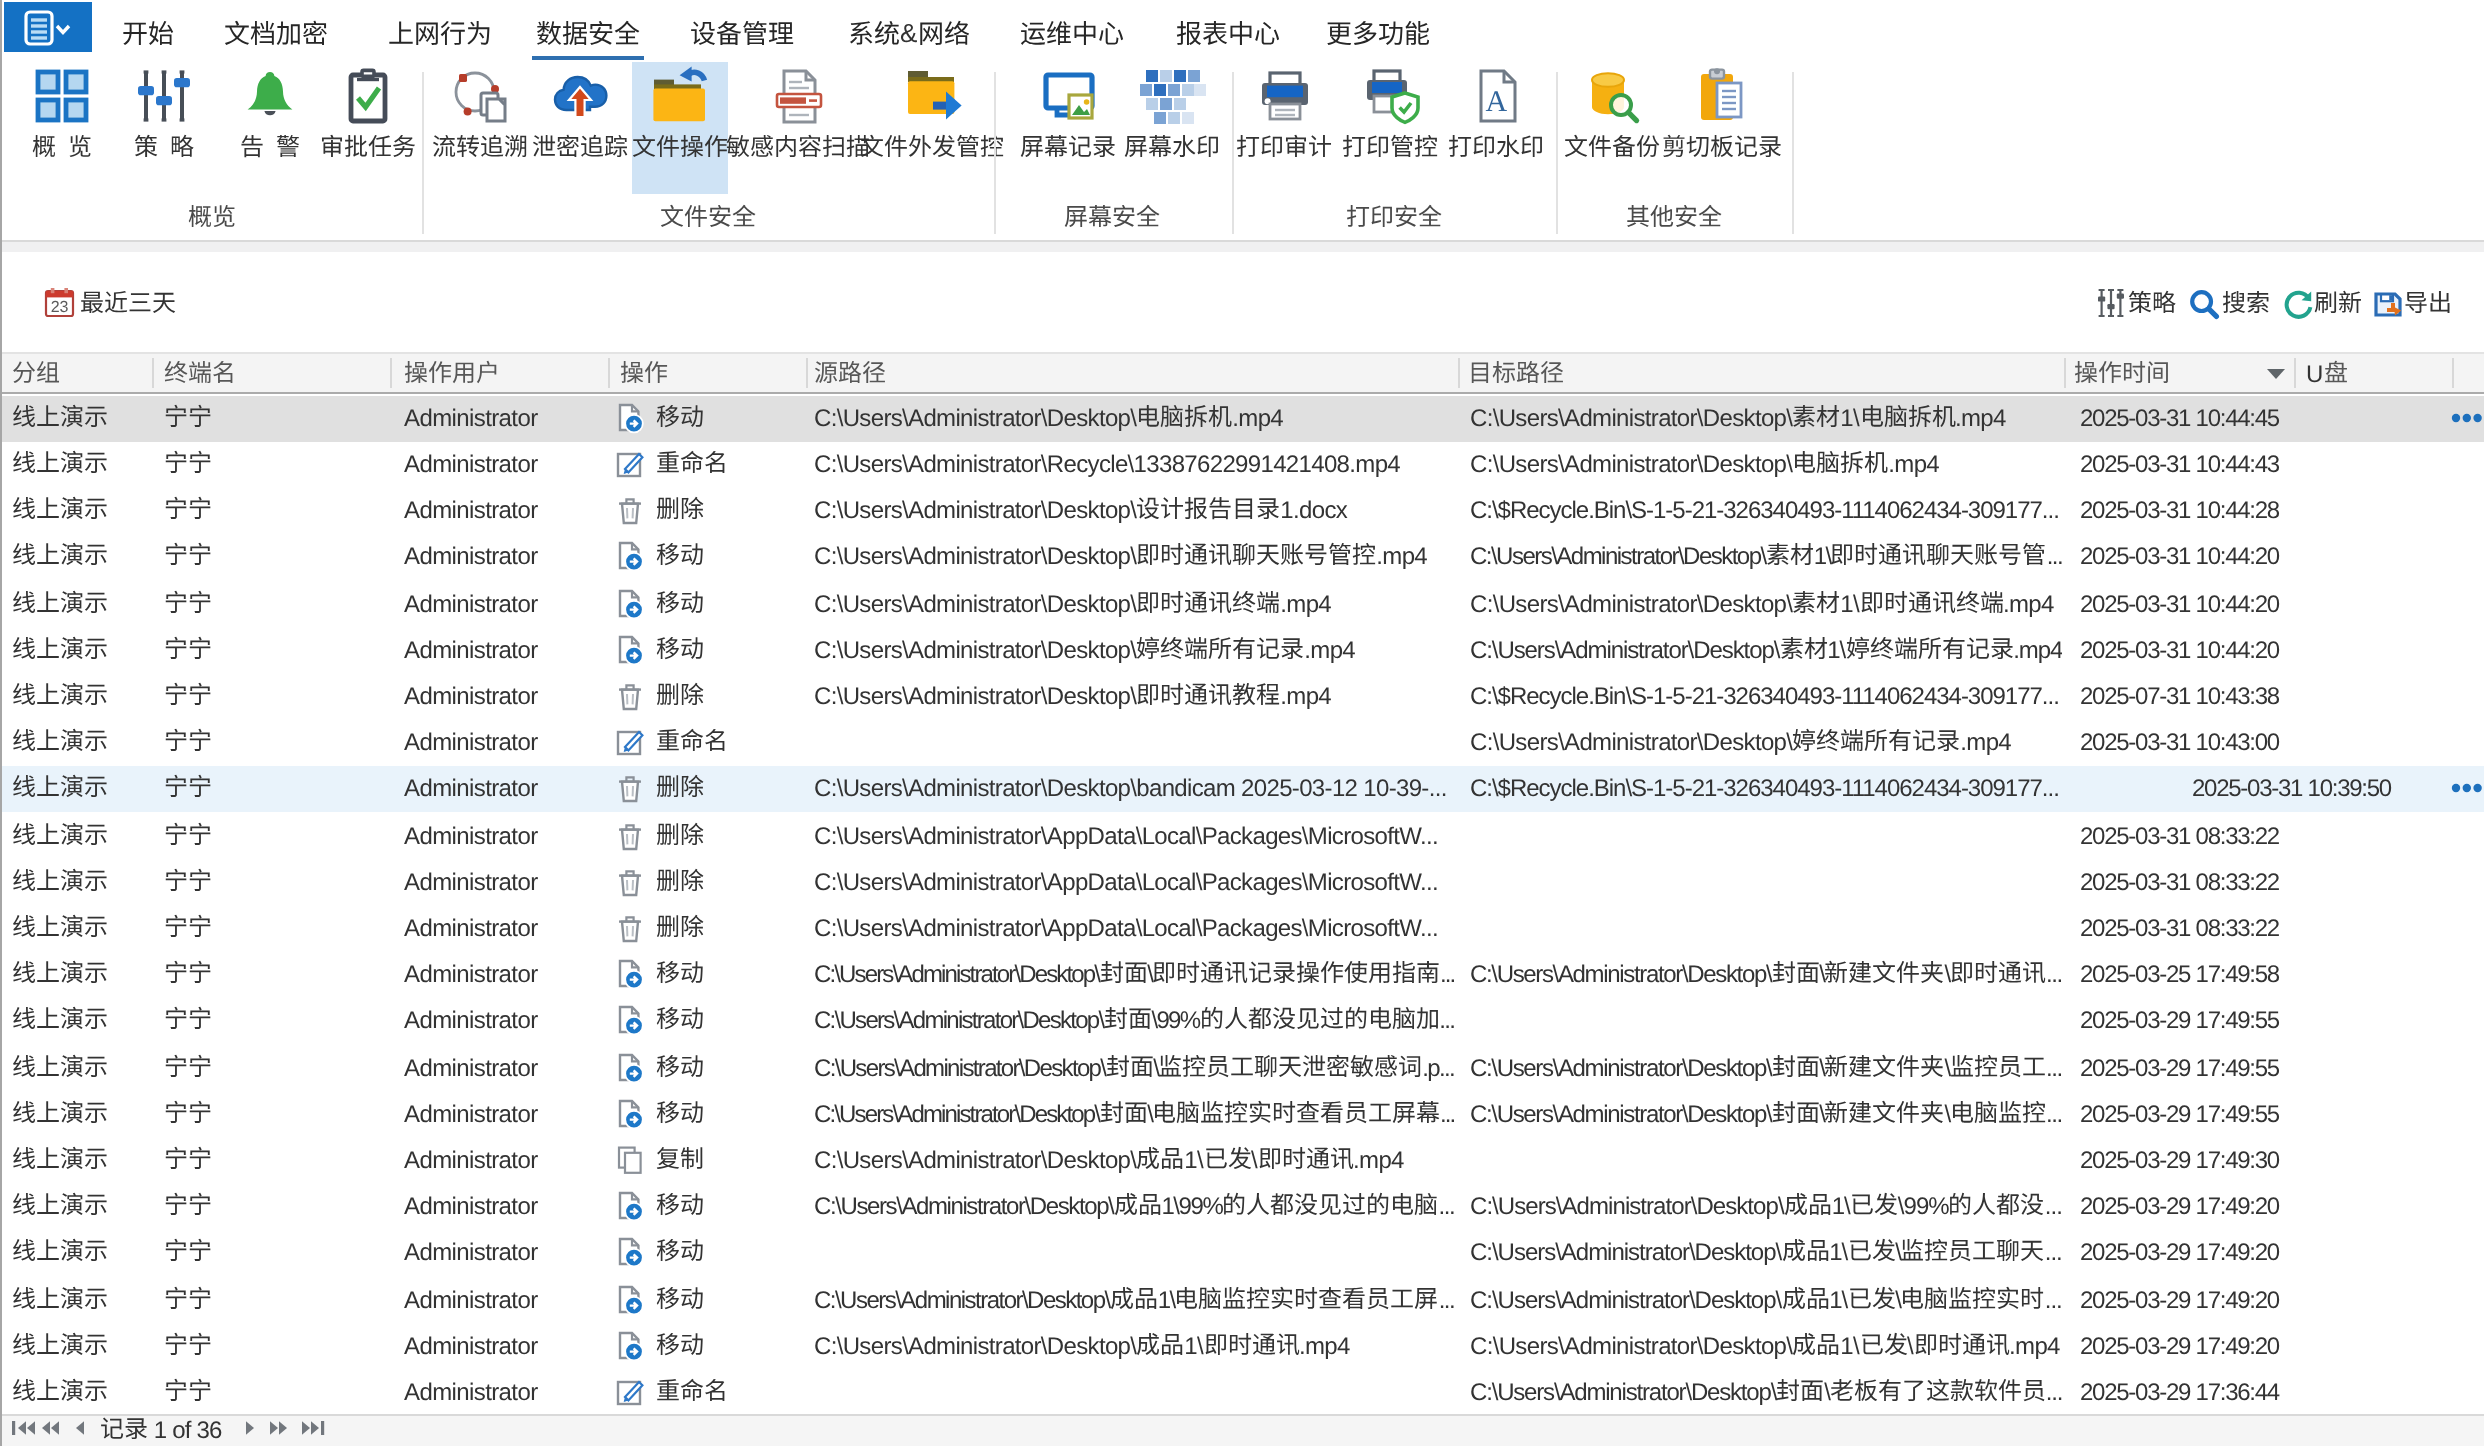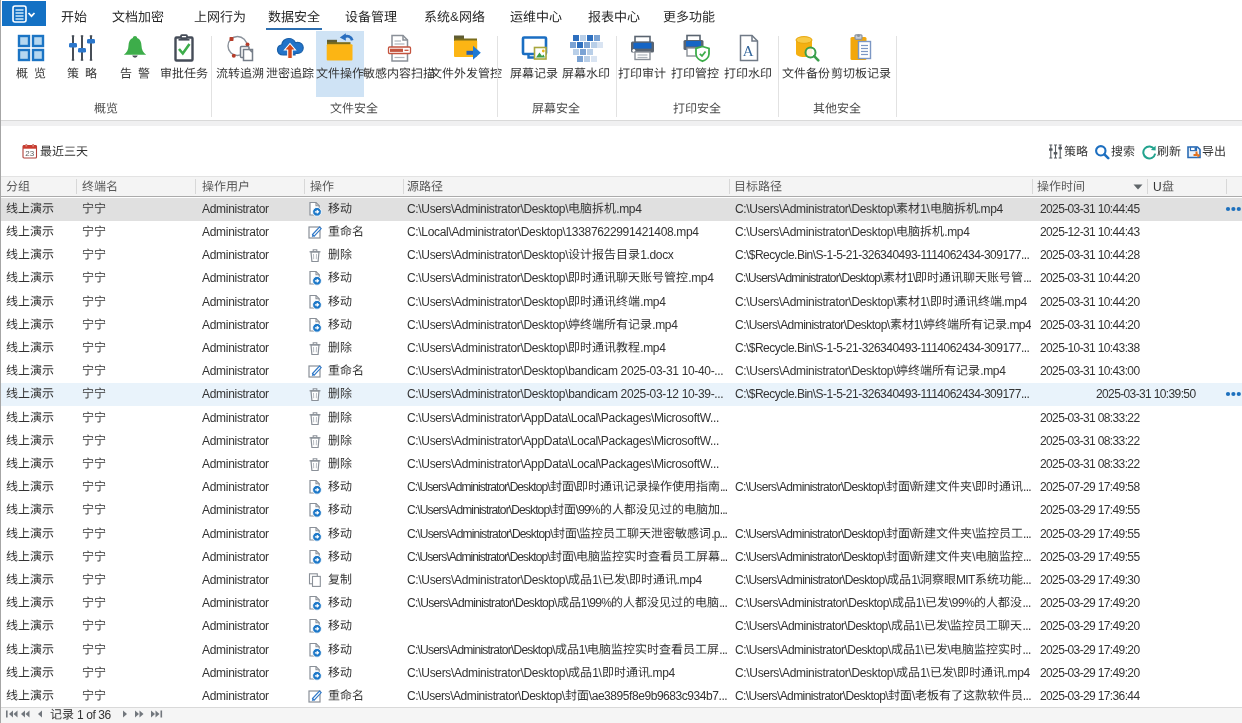--- a/index.html
+++ b/index.html
@@ -771,30 +771,30 @@
       <path d="M5.5 10.5 L12.5 3 L14.2 4.6 L7.2 12.2 Z" fill="#fff" stroke="#2e78c8" stroke-width="1.1"></path>
       <path d="M5.5 10.5 L7.2 12.2 L4.8 13 Z" fill="#2e78c8"></path>
     </svg>
     <div style="position:absolute;left:328px;top:0;height:23px;line-height:23px;white-space:nowrap;"><svg style="width:36.00px;height:12px;vertical-align:-1.44px" viewBox="0 0 3000 1000">
         <g fill="#333" transform="matrix(1 0 0 -1 0 880)">
           <use href="#u91cd"></use>
           <use href="#u547d" x="1000"></use>
           <use href="#u540d" x="2000"></use>
         </g>
       </svg></div>
-    <div style="position:absolute;left:407px;top:0;height:23px;line-height:23px;white-space:nowrap;letter-spacing:-0.33px;max-width:322px;overflow:hidden">C:\Local\Administrator\Desktop\13387622991421408.mp4</div>
+    <div style="position:absolute;left:407px;top:0;height:23px;line-height:23px;white-space:nowrap;letter-spacing:-0.33px;max-width:322px;overflow:hidden">C:\Users\Administrator\Recycle\13387622991421408.mp4</div>
     <div style="position:absolute;left:735px;top:0;height:23px;line-height:23px;white-space:nowrap;letter-spacing:-0.33px;max-width:297px;overflow:hidden">C:\Users\Administrator\Desktop\<svg style="width:48.00px;height:12px;vertical-align:-1.44px" viewBox="0 0 4000 1000">
         <g fill="#333" transform="matrix(1 0 0 -1 0 880)">
           <use href="#u7535"></use>
           <use href="#u8111" x="1000"></use>
           <use href="#u62c6" x="2000"></use>
           <use href="#u673a" x="3000"></use>
         </g>
       </svg>.mp4</div>
-    <div style="position:absolute;left:1040px;top:0;height:23px;line-height:23px;white-space:nowrap;letter-spacing:-0.63px">2025-12-31 10:44:43</div>
+    <div style="position:absolute;left:1040px;top:0;height:23px;line-height:23px;white-space:nowrap;letter-spacing:-0.63px">2025-03-31 10:44:43</div>
   </div>
 <div style="position:absolute;left:0px;top:244px;width:1242px;height:23px;background:#ffffff;font-size:12px;color:#333">
     <div style="position:absolute;left:6px;top:0;height:23px;line-height:23px;white-space:nowrap;"><svg style="width:48.00px;height:12px;vertical-align:-1.44px" viewBox="0 0 4000 1000">
         <g fill="#333" transform="matrix(1 0 0 -1 0 880)">
           <use href="#u7ebf"></use>
           <use href="#u4e0a" x="1000"></use>
           <use href="#u6f14" x="2000"></use>
           <use href="#u793a" x="3000"></use>
         </g>
       </svg></div>
@@ -1038,21 +1038,21 @@
         <g fill="#333" transform="matrix(1 0 0 -1 0 880)">
           <use href="#u5373"></use>
           <use href="#u65f6" x="1000"></use>
           <use href="#u901a" x="2000"></use>
           <use href="#u8baf" x="3000"></use>
           <use href="#u6559" x="4000"></use>
           <use href="#u7a0b" x="5000"></use>
         </g>
       </svg>.mp4</div>
     <div style="position:absolute;left:735px;top:0;height:23px;line-height:23px;white-space:nowrap;letter-spacing:-0.51px;max-width:297px;overflow:hidden">C:\$Recycle.Bin\S-1-5-21-326340493-1114062434-309177...</div>
-    <div style="position:absolute;left:1040px;top:0;height:23px;line-height:23px;white-space:nowrap;letter-spacing:-0.63px">2025-10-31 10:43:38</div>
+    <div style="position:absolute;left:1040px;top:0;height:23px;line-height:23px;white-space:nowrap;letter-spacing:-0.63px">2025-07-31 10:43:38</div>
   </div>
 <div style="position:absolute;left:0px;top:360px;width:1242px;height:23px;background:#ffffff;font-size:12px;color:#333">
     <div style="position:absolute;left:6px;top:0;height:23px;line-height:23px;white-space:nowrap;"><svg style="width:48.00px;height:12px;vertical-align:-1.44px" viewBox="0 0 4000 1000">
         <g fill="#333" transform="matrix(1 0 0 -1 0 880)">
           <use href="#u7ebf"></use>
           <use href="#u4e0a" x="1000"></use>
           <use href="#u6f14" x="2000"></use>
           <use href="#u793a" x="3000"></use>
         </g>
       </svg></div>
@@ -1068,21 +1068,20 @@
       <path d="M5.5 10.5 L12.5 3 L14.2 4.6 L7.2 12.2 Z" fill="#fff" stroke="#2e78c8" stroke-width="1.1"></path>
       <path d="M5.5 10.5 L7.2 12.2 L4.8 13 Z" fill="#2e78c8"></path>
     </svg>
     <div style="position:absolute;left:328px;top:0;height:23px;line-height:23px;white-space:nowrap;"><svg style="width:36.00px;height:12px;vertical-align:-1.44px" viewBox="0 0 3000 1000">
         <g fill="#333" transform="matrix(1 0 0 -1 0 880)">
           <use href="#u91cd"></use>
           <use href="#u547d" x="1000"></use>
           <use href="#u540d" x="2000"></use>
         </g>
       </svg></div>
-    <div style="position:absolute;left:407px;top:0;height:23px;line-height:23px;white-space:nowrap;letter-spacing:-0.33px;max-width:322px;overflow:hidden">C:\Users\Administrator\Desktop\bandicam 2025-03-31 10-40-...</div>
     <div style="position:absolute;left:735px;top:0;height:23px;line-height:23px;white-space:nowrap;letter-spacing:-0.33px;max-width:297px;overflow:hidden">C:\Users\Administrator\Desktop\<svg style="width:84.00px;height:12px;vertical-align:-1.44px" viewBox="0 0 7000 1000">
         <g fill="#333" transform="matrix(1 0 0 -1 0 880)">
           <use href="#u5a77"></use>
           <use href="#u7ec8" x="1000"></use>
           <use href="#u7aef" x="2000"></use>
           <use href="#u6240" x="3000"></use>
           <use href="#u6709" x="4000"></use>
           <use href="#u8bb0" x="5000"></use>
           <use href="#u5f55" x="6000"></use>
         </g>
@@ -1286,21 +1285,21 @@
           <use href="#u5939" x="4000"></use>
         </g>
       </svg>\<svg style="width:48.00px;height:12px;vertical-align:-1.44px" viewBox="0 0 4000 1000">
         <g fill="#333" transform="matrix(1 0 0 -1 0 880)">
           <use href="#u5373"></use>
           <use href="#u65f6" x="1000"></use>
           <use href="#u901a" x="2000"></use>
           <use href="#u8baf" x="3000"></use>
         </g>
       </svg>...</div>
-    <div style="position:absolute;left:1040px;top:0;height:23px;line-height:23px;white-space:nowrap;letter-spacing:-0.63px">2025-07-29 17:49:58</div>
+    <div style="position:absolute;left:1040px;top:0;height:23px;line-height:23px;white-space:nowrap;letter-spacing:-0.63px">2025-03-25 17:49:58</div>
   </div>
 <div style="position:absolute;left:0px;top:499px;width:1242px;height:23px;background:#ffffff;font-size:12px;color:#333">
     <div style="position:absolute;left:6px;top:0;height:23px;line-height:23px;white-space:nowrap;"><svg style="width:48.00px;height:12px;vertical-align:-1.44px" viewBox="0 0 4000 1000">
         <g fill="#333" transform="matrix(1 0 0 -1 0 880)">
           <use href="#u7ebf"></use>
           <use href="#u4e0a" x="1000"></use>
           <use href="#u6f14" x="2000"></use>
           <use href="#u793a" x="3000"></use>
         </g>
       </svg></div>
@@ -1524,39 +1523,20 @@
           <use href="#u53d1" x="1000"></use>
         </g>
       </svg>\<svg style="width:48.00px;height:12px;vertical-align:-1.44px" viewBox="0 0 4000 1000">
         <g fill="#333" transform="matrix(1 0 0 -1 0 880)">
           <use href="#u5373"></use>
           <use href="#u65f6" x="1000"></use>
           <use href="#u901a" x="2000"></use>
           <use href="#u8baf" x="3000"></use>
         </g>
       </svg>.mp4</div>
-    <div style="position:absolute;left:735px;top:0;height:23px;line-height:23px;white-space:nowrap;letter-spacing:-0.62px;max-width:297px;overflow:hidden">C:\Users\Administrator\Desktop\<svg style="width:24.00px;height:12px;vertical-align:-1.44px" viewBox="0 0 2000 1000">
-        <g fill="#333" transform="matrix(1 0 0 -1 0 880)">
-          <use href="#u6210"></use>
-          <use href="#u54c1" x="1000"></use>
-        </g>
-      </svg>1\<svg style="width:36.00px;height:12px;vertical-align:-1.44px" viewBox="0 0 3000 1000">
-        <g fill="#333" transform="matrix(1 0 0 -1 0 880)">
-          <use href="#u6d1e"></use>
-          <use href="#u5bdf" x="1000"></use>
-          <use href="#u773c" x="2000"></use>
-        </g>
-      </svg>MIT<svg style="width:48.00px;height:12px;vertical-align:-1.44px" viewBox="0 0 4000 1000">
-        <g fill="#333" transform="matrix(1 0 0 -1 0 880)">
-          <use href="#u7cfb"></use>
-          <use href="#u7edf" x="1000"></use>
-          <use href="#u529f" x="2000"></use>
-          <use href="#u80fd" x="3000"></use>
-        </g>
-      </svg>...</div>
     <div style="position:absolute;left:1040px;top:0;height:23px;line-height:23px;white-space:nowrap;letter-spacing:-0.63px">2025-03-29 17:49:30</div>
   </div>
 <div style="position:absolute;left:0px;top:592px;width:1242px;height:23px;background:#ffffff;font-size:12px;color:#333">
     <div style="position:absolute;left:6px;top:0;height:23px;line-height:23px;white-space:nowrap;"><svg style="width:48.00px;height:12px;vertical-align:-1.44px" viewBox="0 0 4000 1000">
         <g fill="#333" transform="matrix(1 0 0 -1 0 880)">
           <use href="#u7ebf"></use>
           <use href="#u4e0a" x="1000"></use>
           <use href="#u6f14" x="2000"></use>
           <use href="#u793a" x="3000"></use>
         </g>
@@ -1820,26 +1800,20 @@
       <path d="M5.5 10.5 L12.5 3 L14.2 4.6 L7.2 12.2 Z" fill="#fff" stroke="#2e78c8" stroke-width="1.1"></path>
       <path d="M5.5 10.5 L7.2 12.2 L4.8 13 Z" fill="#2e78c8"></path>
     </svg>
     <div style="position:absolute;left:328px;top:0;height:23px;line-height:23px;white-space:nowrap;"><svg style="width:36.00px;height:12px;vertical-align:-1.44px" viewBox="0 0 3000 1000">
         <g fill="#333" transform="matrix(1 0 0 -1 0 880)">
           <use href="#u91cd"></use>
           <use href="#u547d" x="1000"></use>
           <use href="#u540d" x="2000"></use>
         </g>
       </svg></div>
-    <div style="position:absolute;left:407px;top:0;height:23px;line-height:23px;white-space:nowrap;letter-spacing:-0.44px;max-width:322px;overflow:hidden">C:\Users\Administrator\Desktop\<svg style="width:24.00px;height:12px;vertical-align:-1.44px" viewBox="0 0 2000 1000">
-        <g fill="#333" transform="matrix(1 0 0 -1 0 880)">
-          <use href="#u5c01"></use>
-          <use href="#u9762" x="1000"></use>
-        </g>
-      </svg>\ae3895f8e9b9683c934b7...</div>
     <div style="position:absolute;left:735px;top:0;height:23px;line-height:23px;white-space:nowrap;letter-spacing:-0.59px;max-width:297px;overflow:hidden">C:\Users\Administrator\Desktop\<svg style="width:24.00px;height:12px;vertical-align:-1.44px" viewBox="0 0 2000 1000">
         <g fill="#333" transform="matrix(1 0 0 -1 0 880)">
           <use href="#u5c01"></use>
           <use href="#u9762" x="1000"></use>
         </g>
       </svg>\<svg style="width:108.00px;height:12px;vertical-align:-1.44px" viewBox="0 0 9000 1000">
         <g fill="#333" transform="matrix(1 0 0 -1 0 880)">
           <use href="#u8001"></use>
           <use href="#u677f" x="1000"></use>
           <use href="#u6709" x="2000"></use>

